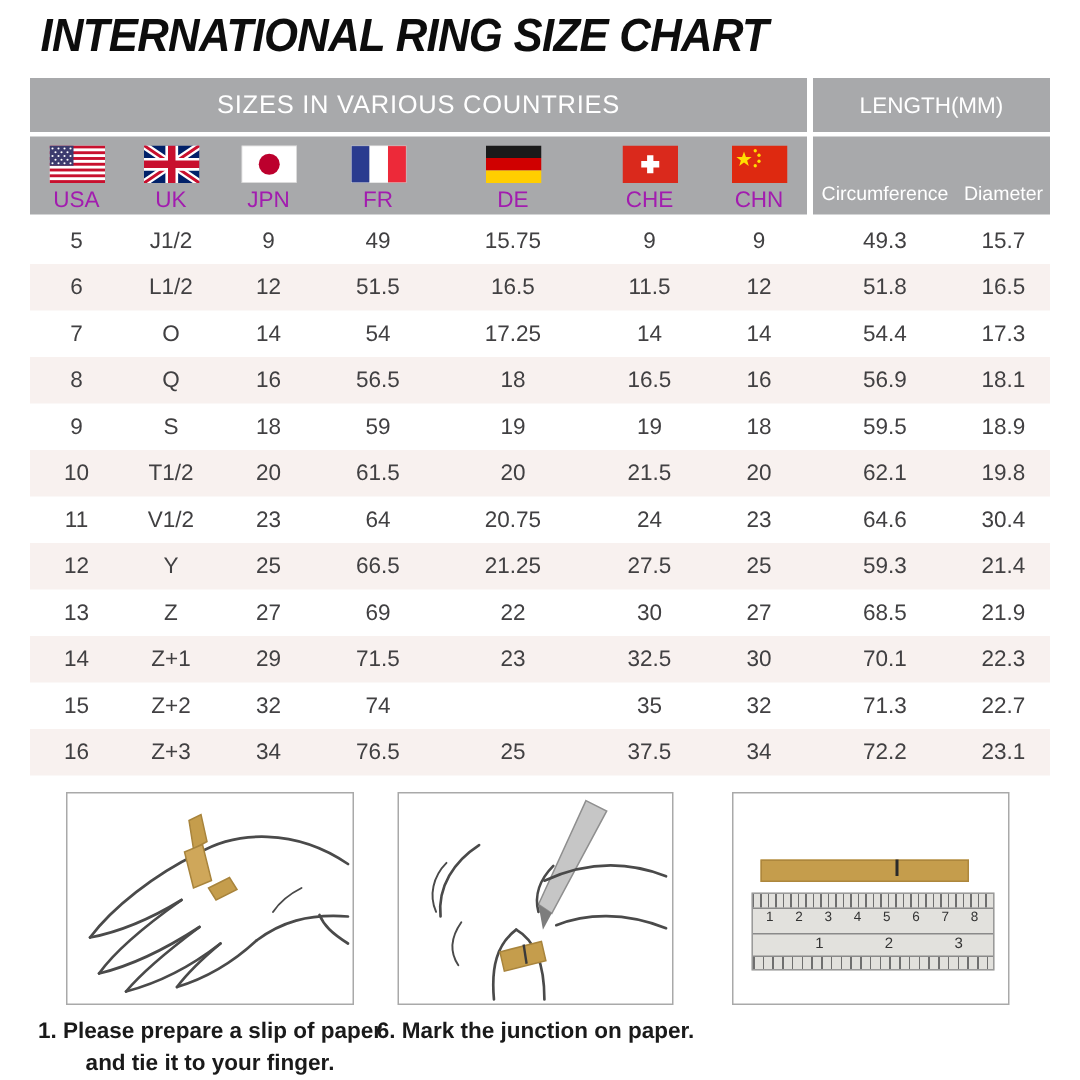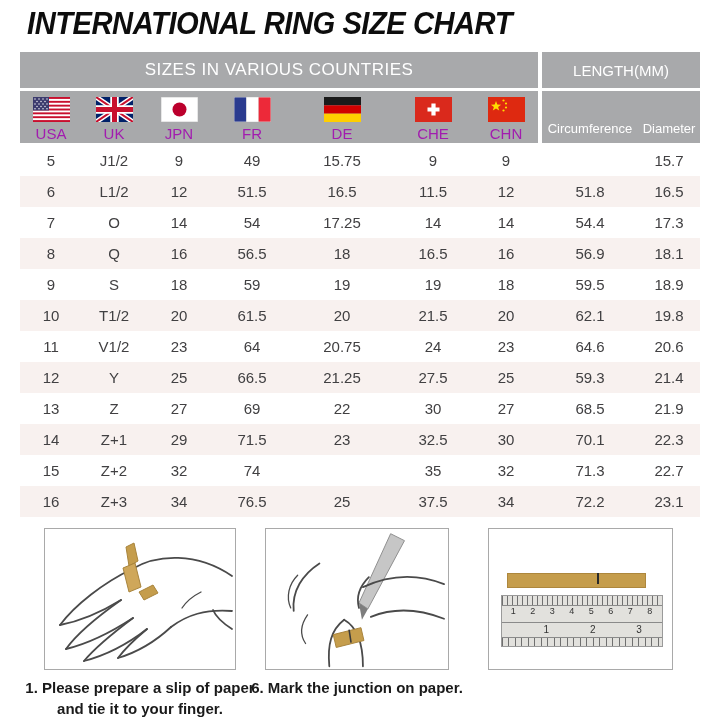--- a/index.html
+++ b/index.html
@@ -178,20 +178,21 @@
 
   <div id="rows">
       <div class="row cols">
         <div class="cell" style="grid-column: 1;">5</div>
         <div class="cell" style="grid-column: 2;">J1/2</div>
         <div class="cell" style="grid-column: 3;">9</div>
         <div class="cell" style="grid-column: 4;">49</div>
         <div class="cell" style="grid-column: 5;">15.75</div>
         <div class="cell" style="grid-column: 6;">9</div>
         <div class="cell" style="grid-column: 7;">9</div>
+        <div class="cell" style="grid-column: 9;">49.3</div>
         <div class="cell" style="grid-column: 10;">15.7</div>
       </div>
       <div class="row cols stripe">
         <div class="cell" style="grid-column: 1;">6</div>
         <div class="cell" style="grid-column: 2;">L1/2</div>
         <div class="cell" style="grid-column: 3;">12</div>
         <div class="cell" style="grid-column: 4;">51.5</div>
         <div class="cell" style="grid-column: 5;">16.5</div>
         <div class="cell" style="grid-column: 6;">11.5</div>
         <div class="cell" style="grid-column: 7;">12</div>
@@ -244,21 +245,21 @@
       </div>
       <div class="row cols">
         <div class="cell" style="grid-column: 1;">11</div>
         <div class="cell" style="grid-column: 2;">V1/2</div>
         <div class="cell" style="grid-column: 3;">23</div>
         <div class="cell" style="grid-column: 4;">64</div>
         <div class="cell" style="grid-column: 5;">20.75</div>
         <div class="cell" style="grid-column: 6;">24</div>
         <div class="cell" style="grid-column: 7;">23</div>
         <div class="cell" style="grid-column: 9;">64.6</div>
-        <div class="cell" style="grid-column: 10;">20.6</div>
+        <div class="cell" style="grid-column: 10;">30.4</div>
       </div>
       <div class="row cols stripe">
         <div class="cell" style="grid-column: 1;">12</div>
         <div class="cell" style="grid-column: 2;">Y</div>
         <div class="cell" style="grid-column: 3;">25</div>
         <div class="cell" style="grid-column: 4;">66.5</div>
         <div class="cell" style="grid-column: 5;">21.25</div>
         <div class="cell" style="grid-column: 6;">27.5</div>
         <div class="cell" style="grid-column: 7;">25</div>
         <div class="cell" style="grid-column: 9;">59.3</div>

